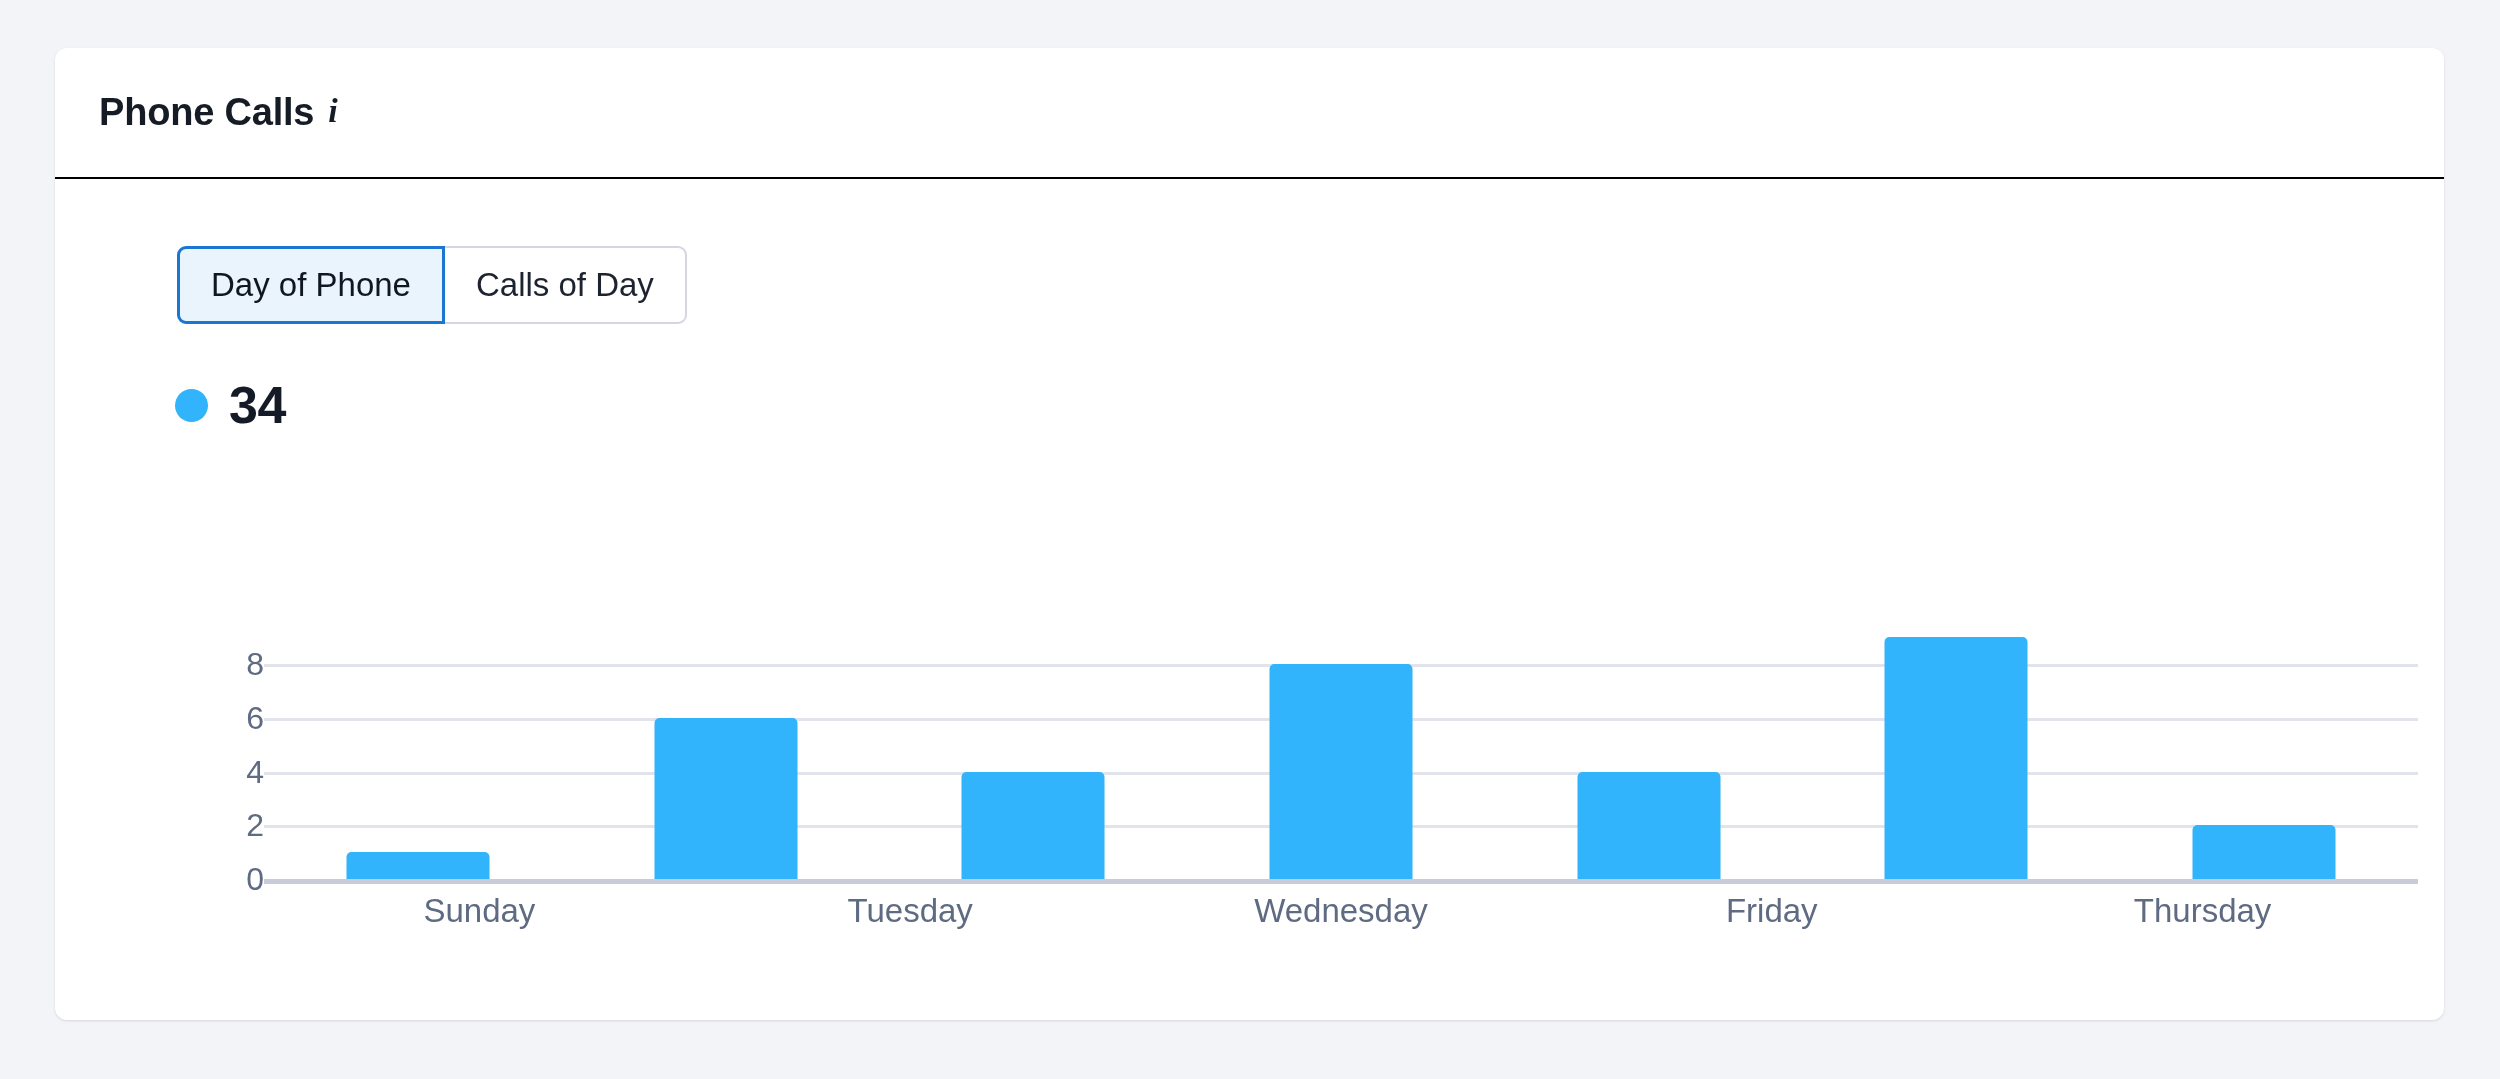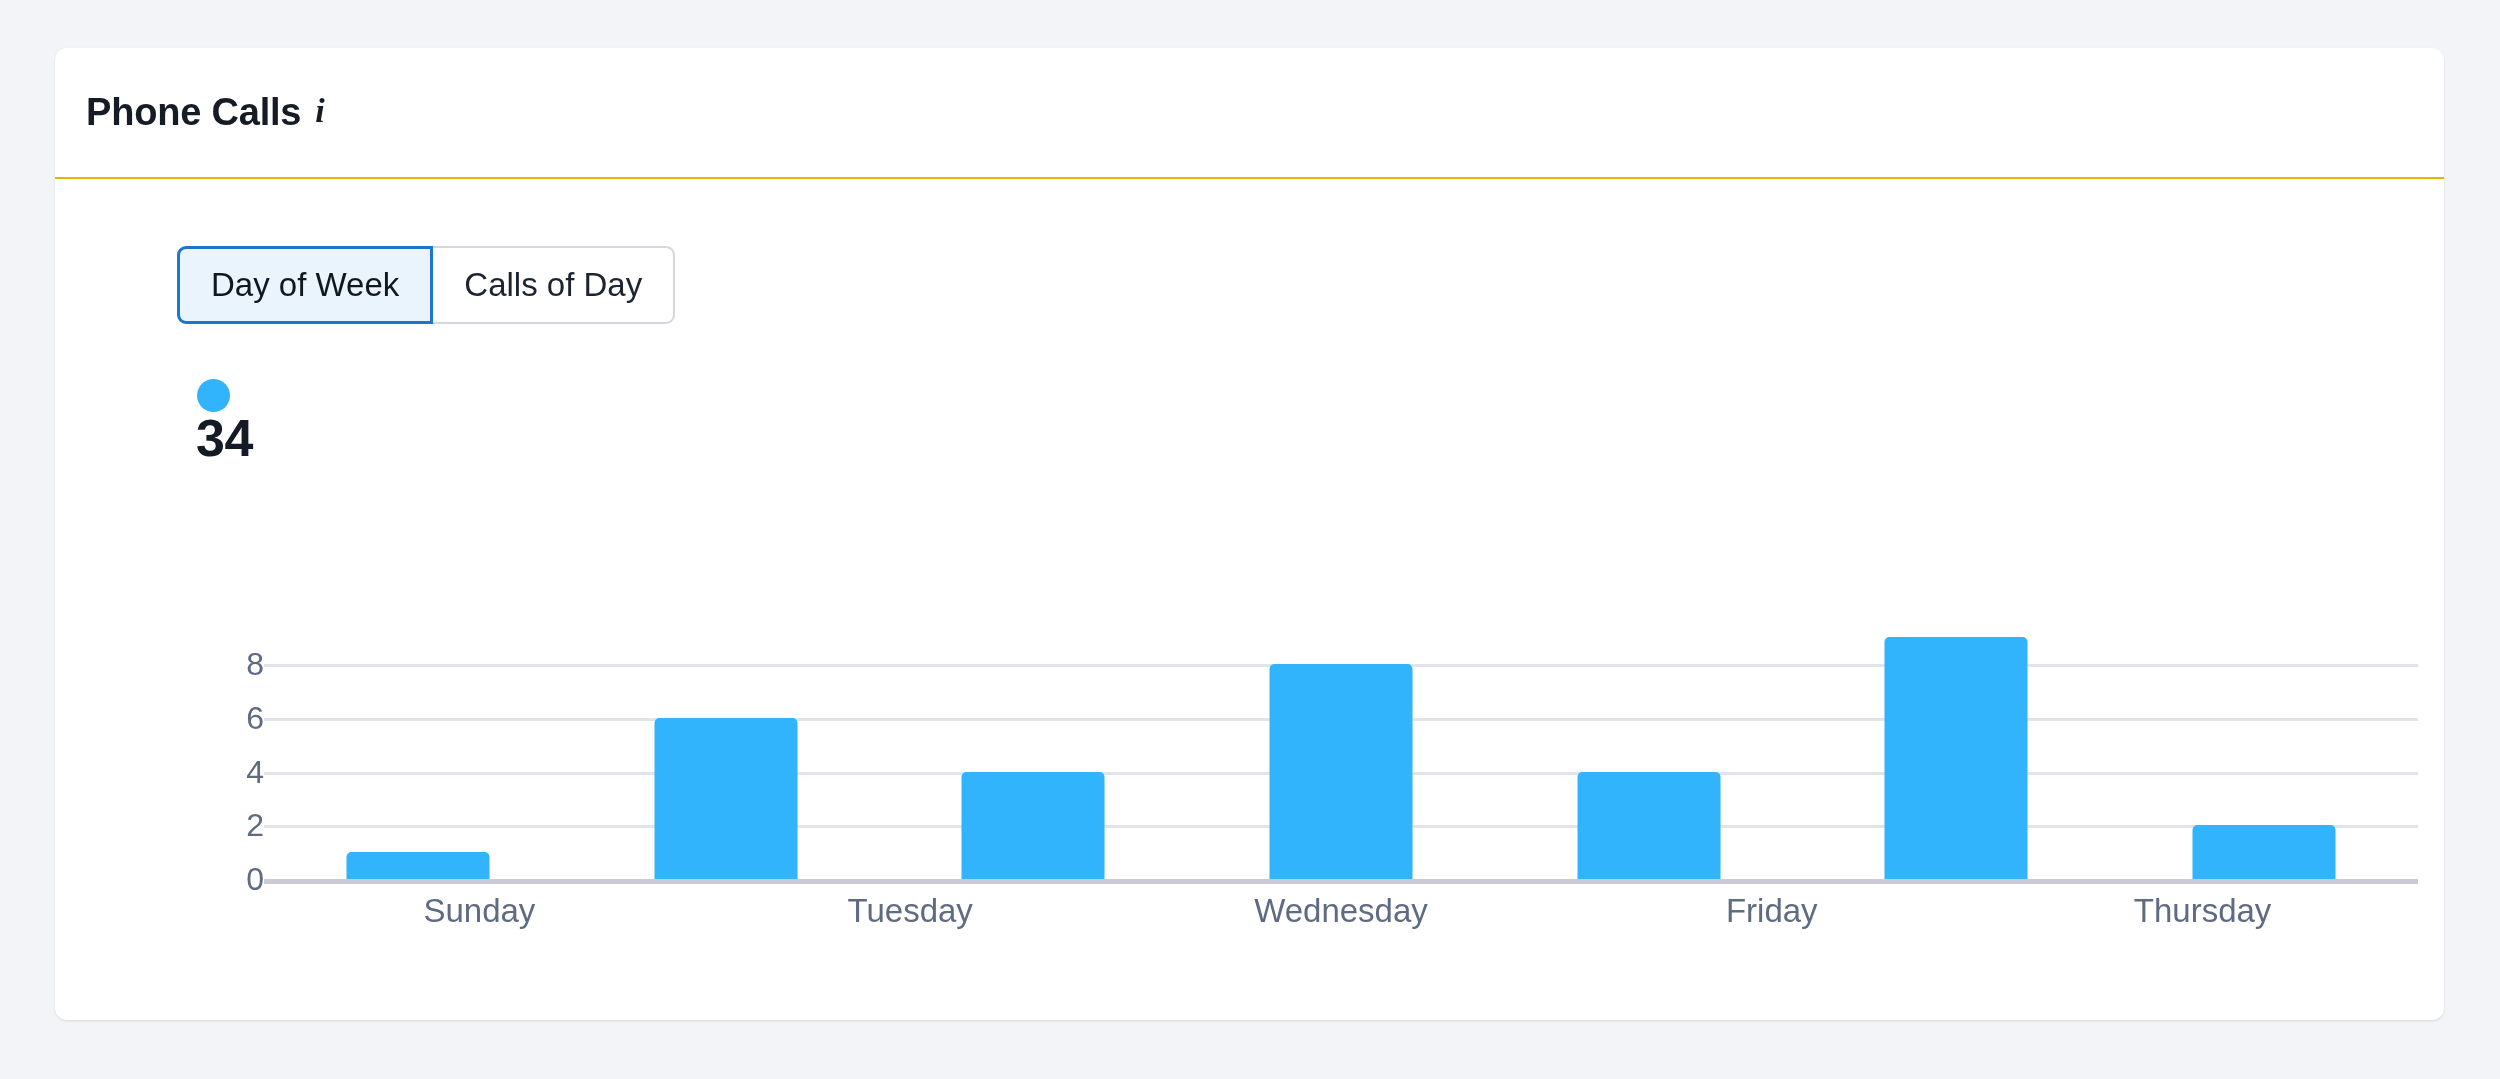--- a/index.html
+++ b/index.html
@@ -28,22 +28,22 @@
     height: 972px;
     background: #ffffff;
     border-radius: 12px;
     box-shadow: 0 1px 3px rgba(16,24,40,0.08), 0 1px 2px rgba(16,24,40,0.05);
   }
 
   .card-header {
     height: 131px;
     display: flex;
     align-items: center;
-    padding: 0 31px;
-    border-bottom: 2px solid #eab308;
+    padding: 0 44px;
+    border-bottom: 2px solid #000000;
   }
 
   .card-title {
     font-size: 38px;
     font-weight: bold;
     color: #161c26;
     letter-spacing: -0.2px;
     display: inline-block;
   }
 
@@ -108,21 +108,20 @@
     z-index: 2;
   }
 
   
   .legend {
     position: absolute;
     left: 120px;
     top: 200px;
     display: flex;
     align-items: center;
-    flex-direction: column;
   }
 
   .legend-dot {
     width: 33px;
     height: 33px;
     border-radius: 50%;
     background: #31b4fb;
     display: block;
   }
 
@@ -242,21 +241,21 @@
   <div class="card">
 
     <div class="card-header">
       <span class="card-title">Phone Calls</span>
       <span class="info-icon">i</span>
     </div>
 
     <div class="card-body">
 
       <div class="toggle-group">
-        <button class="toggle-btn first active">Day of Week</button>
+        <button class="toggle-btn first active">Day of Phone</button>
         <button class="toggle-btn last">Calls of Day</button>
       </div>
 
       <div class="legend">
         <span class="legend-dot"></span>
         <span class="legend-value">34</span>
       </div>
 
       <div class="chart">
         <div class="chart-inner">

